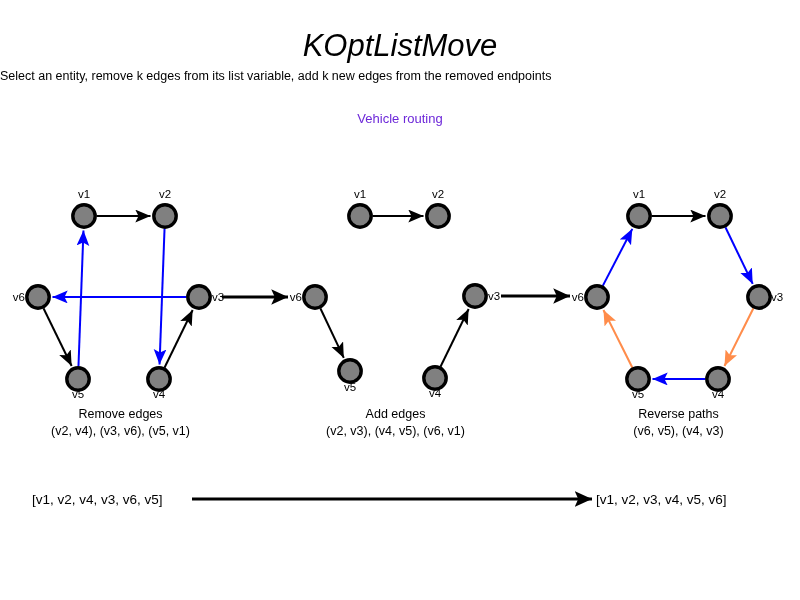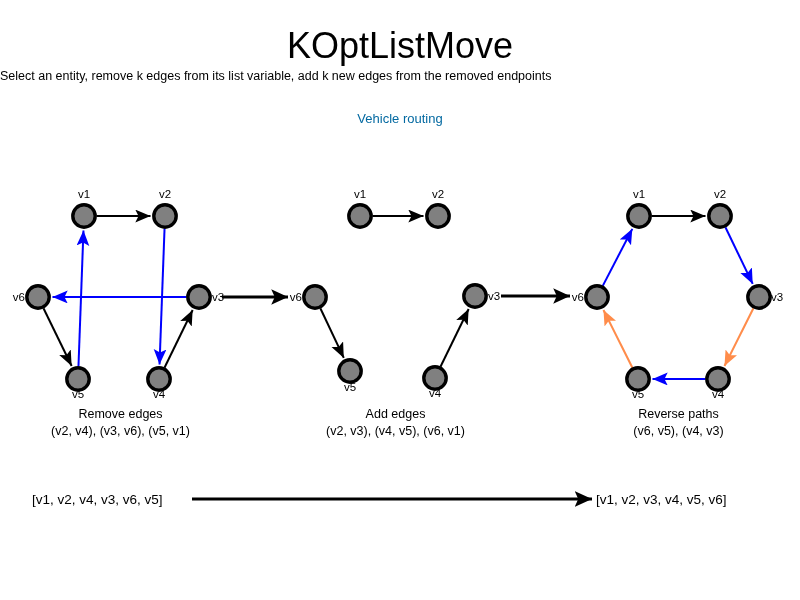--- a/index.html
+++ b/index.html
@@ -21,44 +21,45 @@
     inset: 0;
     width: 800px;
     height: 600px;
   }
   .title {
     position: absolute;
     left: 0;
     top: 26px;
     width: 800px;
     text-align: center;
-    font-size: 36px;
+    font-size: 31px;
     line-height: 40px;
     font-weight: normal;
     color: #000;
+    font-style: italic;
   }
   .subtitle {
     position: absolute;
     left: 0;
     top: 68px;
     width: 800px;
     text-align: left;
     font-size: 12.5px;
     line-height: 16px;
     color: #000;
   }
   .domain-label {
     position: absolute;
     left: 0;
     top: 110px;
     width: 800px;
     text-align: center;
     font-size: 13px;
     line-height: 18px;
-    color: #0369a1;
+    color: #6d28d9;
   }
   svg.graph-canvas {
     position: absolute;
     left: 0;
     top: 0;
     width: 800px;
     height: 600px;
   }
   .node-circle {
     fill: #808080;

